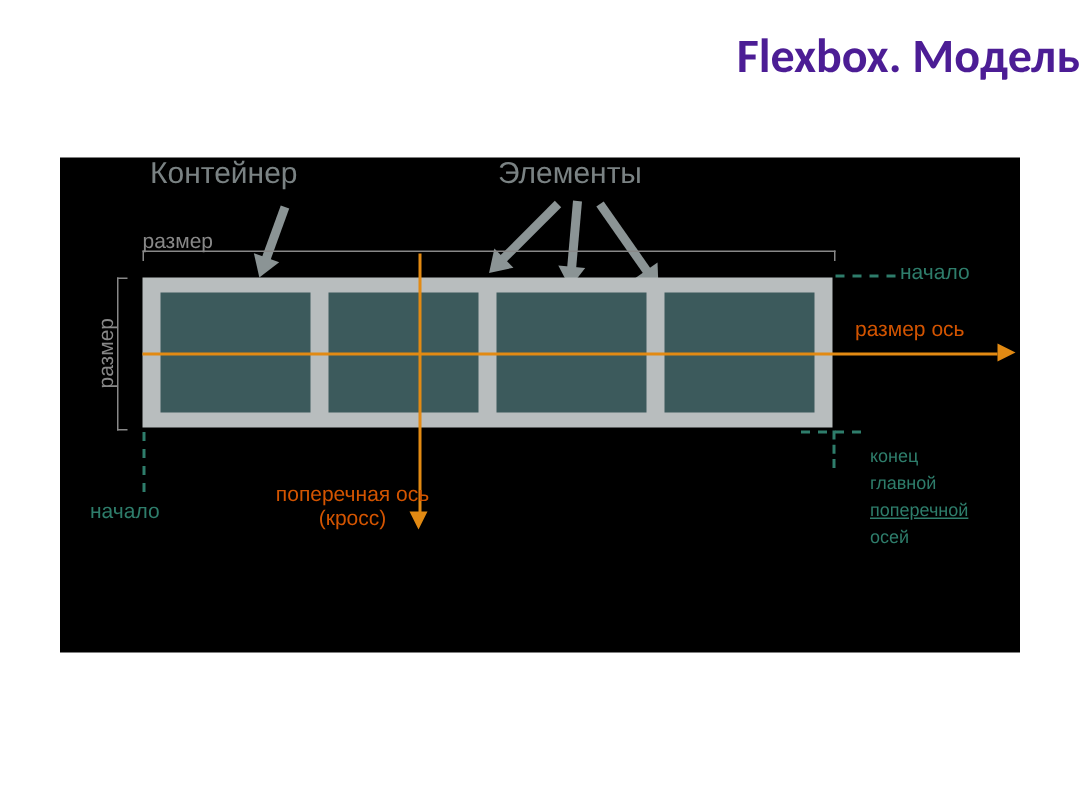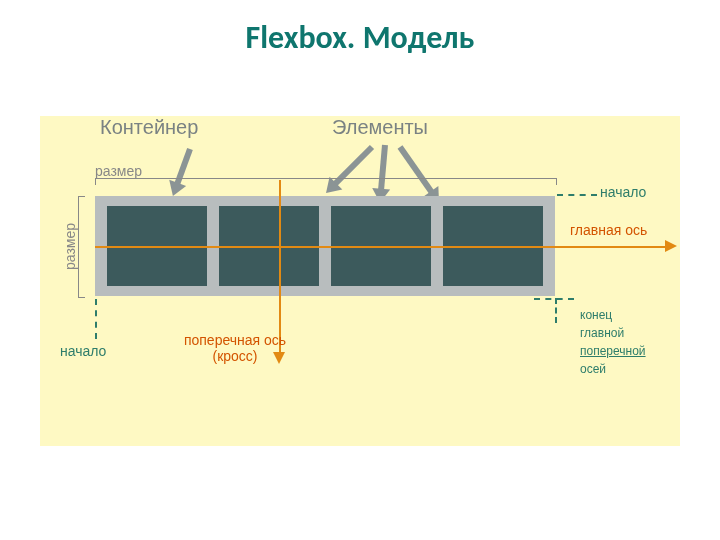--- a/index.html
+++ b/index.html
@@ -10,32 +10,32 @@
     background: #fff;
     font-family: Calibri, Arial, sans-serif;
     position: relative;
     overflow: hidden;
   }
   .title {
     position: absolute;
     top: 18px;
     left: 0;
     width: 100%;
-    text-align: center;
+    text-align: right;
     font-size: 32px;
     font-weight: bold;
-    color: #0f766e;
+    color: #4c1d95;
   }
   .canvas {
     position: absolute;
     left: 40px;
-    top: 116px;
+    top: 105px;
     width: 640px;
     height: 330px;
-    background: #fef9c3;
+    background: #000000;
   }
   .label { position: absolute; font-family: Verdana, sans-serif; font-size: 20px; color: #7a8283; }
   .label.small { font-size: 14px; color: #888; }
   .label.orange { color: #d35400; font-size: 14px; }
   .label.green  { color: #2e7d6b; font-size: 14px; }
   .label.teal   { color: #2e7d6b; font-size: 12px; line-height: 1.25; }
   .vlabel { writing-mode: vertical-rl; transform: rotate(180deg); }
 
   
   .flex-container {
@@ -138,21 +138,21 @@
 
   <div class="flex-container">
     <div class="flex-item"></div>
     <div class="flex-item"></div>
     <div class="flex-item"></div>
     <div class="flex-item"></div>
   </div>
 
   <div class="axis-h" style="left:55px; top:130px; width:570px;"></div>
   <div class="arrow-right" style="left:625px; top:124px;"></div>
-  <div class="label orange" style="left:530px; top:106px;">главная ось</div>
+  <div class="label orange" style="left:530px; top:106px;">размер ось</div>
 
   <div class="axis-v" style="left:239px; top:64px; height:175px;"></div>
   <div class="arrow-down" style="left:233px; top:236px;"></div>
   <div class="label orange" style="left:120px; top:216px; text-align:center; width:150px;">поперечная ось</div>
   <div class="label orange" style="left:120px; top:232px; text-align:center; width:150px;">(кросс)</div>
 
   <div class="dash-green-h" style="left:517px; top:78px; width:40px;"></div>
   <div class="label green" style="left:560px; top:68px;">начало</div>
 
   <div class="dash-green-v" style="left:55px; top:183px; height:40px;"></div>

